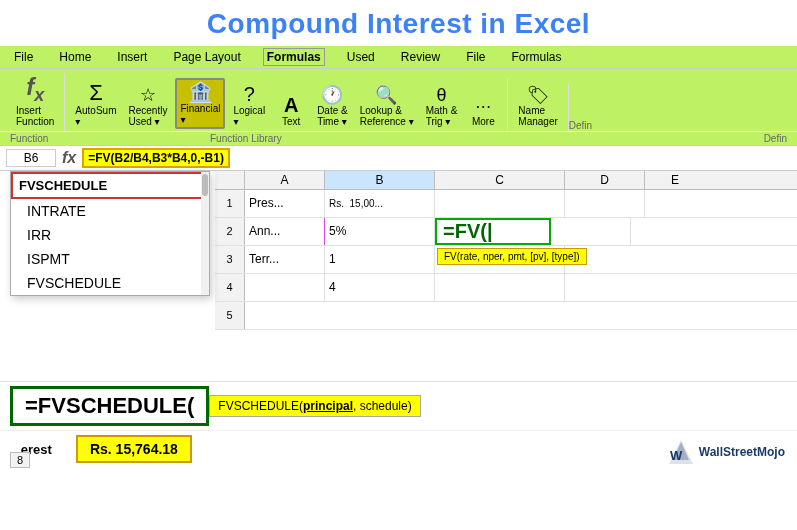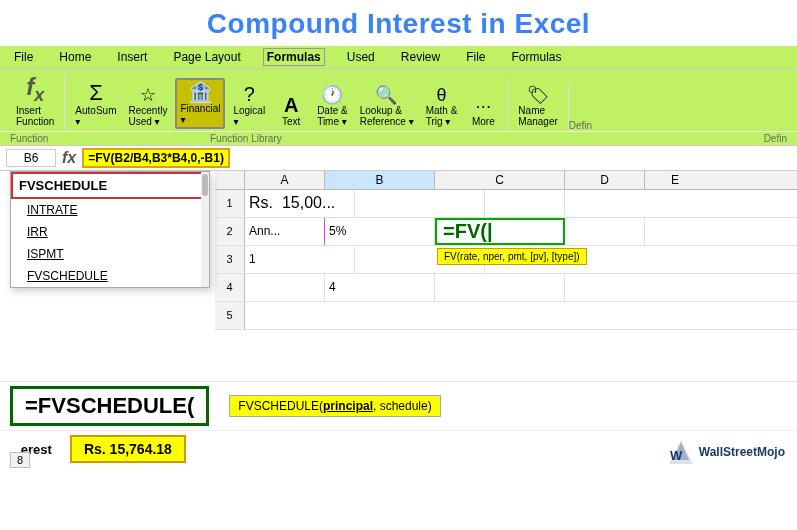--- a/index.html
+++ b/index.html
@@ -30,23 +30,22 @@
     .ribbon-btn-label { font-size: 10px; white-space: nowrap; }
     .ribbon-btn.highlighted { background: #c6c000; border: 2px solid #888; border-radius: 2px; padding: 2px 3px; }
     .ribbon-btn.highlighted .ribbon-btn-label { font-weight: 400; }
 
     .fx-area { display: flex; align-items: center; padding: 2px 6px; border-bottom: 1px solid #ccc; gap: 6px; font-size: 13px; background: #fff; }
     .fx-cell-ref { width: 50px; border: 1px solid #ccc; padding: 1px 3px; font-size: 12px; text-align: center; }
     .fx-symbol { font-style: italic; font-weight: bold; font-size: 16px; color: #555; }
     .fx-formula-highlight { background: #ffff00; border: 2px solid #e0a000; padding: 1px 4px; font-size: 12px; font-weight: 600; color: #000; }
     .dropdown-item {
       padding: 4px 16px;
-      font-size: 12px;
+      font-size: 14px;
       cursor: pointer;
-      text-decoration: underline;
     }
 
     
     .defined-label { font-size: 10px; color: #666; padding-top: 4px; }
   </style>
 </head>
 <body>
 
 <div class="page-title">Compound Interest in Excel</div>
 
@@ -167,73 +166,75 @@
       <div style="width:30px; border-right:1px solid #bbb;"></div>
       <div style="width:80px; text-align:center; border-right:1px solid #bbb; font-size:12px; padding:2px 0;">A</div>
       <div style="width:110px; text-align:center; border-right:1px solid #bbb; font-size:12px; padding:2px 0; background:#cce5ff;">B</div>
       <div style="width:130px; text-align:center; border-right:1px solid #bbb; font-size:12px; padding:2px 0;">C</div>
       <div style="width:80px; text-align:center; border-right:1px solid #bbb; font-size:12px; padding:2px 0;">D</div>
       <div style="width:60px; text-align:center; font-size:12px; padding:2px 0;">E</div>
     </div>
 
     <div style="display:flex; border-bottom:1px solid #e0e0e0; height:28px; margin-left:215px;">
       <div style="width:30px; border-right:1px solid #bbb; background:#f2f2f2; font-size:11px; display:flex;align-items:center;justify-content:center;">1</div>
-      <div style="width:110px; border-right:1px solid #e0e0e0; font-size:16px; display:flex;align-items:center;padding:0 4px;overflow:hidden;">Rs. &nbsp;15,00...</div>
+      <div style="width:80px; border-right:1px solid #e0e0e0; font-size:12px; display:flex;align-items:center;padding:0 4px;overflow:hidden;">Pres...</div>
+      <div style="width:110px; border-right:1px solid #e0e0e0; font-size:10px; display:flex;align-items:center;padding:0 4px;overflow:hidden;">Rs. &nbsp;15,00...</div>
       <div style="width:130px; border-right:1px solid #e0e0e0;"></div>
       <div style="width:80px; border-right:1px solid #e0e0e0;"></div>
       <div style="width:60px;"></div>
     </div>
 
     <div style="display:flex; border-bottom:1px solid #e0e0e0; height:28px; margin-left:215px;">
       <div style="width:30px; border-right:1px solid #bbb; background:#f2f2f2; font-size:11px; display:flex;align-items:center;justify-content:center;">2</div>
       <div style="width:80px; border-right:1px solid #d946ef; font-size:12px; display:flex;align-items:center;padding:0 4px;">Ann...</div>
       <div style="width:110px; border-right:1px solid #e0e0e0; font-size:12px; display:flex;align-items:center;padding:0 4px;">5%</div>
 
-      <div style="width:130px; border:2px solid #00aa00; font-size:20px; font-weight:700; color:#006600; display:flex;align-items:center;padding:8px 6px; position:relative;">
+      <div style="width:116px; border:2px solid #00aa00; font-size:20px; font-weight:700; color:#006600; display:flex;align-items:center;padding:8px 6px; position:relative;">
         =FV(|
         
         <div style="position:absolute; top:28px; left:0; background:#ffff00; border:1px solid #cc9900; font-size:10px; padding:2px 6px; white-space:nowrap; z-index:30; font-weight:400; color:#000;">
           <span>FV(rate, nper, pmt, [pv], [type])</span>
         </div>
       </div>
       <div style="width:80px; border-right:1px solid #e0e0e0;"></div>
     </div>
 
     <div style="display:flex; border-bottom:1px solid #e0e0e0; height:28px; margin-left:215px;">
       <div style="width:30px; border-right:1px solid #bbb; background:#f2f2f2; font-size:11px; display:flex;align-items:center;justify-content:center;">3</div>
+      <div style="width:80px; border-right:1px solid #e0e0e0; font-size:12px; display:flex;align-items:center;padding:0 4px;">Terr...</div>
       <div style="width:110px; border-right:1px solid #e0e0e0; font-size:12px; display:flex;align-items:center;padding:0 4px;">1</div>
       <div style="width:130px; border-right:1px solid #e0e0e0;"></div>
       <div style="width:80px;"></div>
     </div>
 
     <div style="display:flex; border-bottom:1px solid #e0e0e0; height:28px; margin-left:215px;">
       <div style="width:30px; border-right:1px solid #bbb; background:#f2f2f2; font-size:11px; display:flex;align-items:center;justify-content:center;">4</div>
       <div style="width:80px; border-right:1px solid #e0e0e0; font-size:12px; display:flex;align-items:center;padding:0 4px;"></div>
       <div style="width:110px; border-right:1px solid #e0e0e0; font-size:12px; display:flex;align-items:center;padding:0 4px;">4</div>
       <div style="width:130px; border-right:1px solid #e0e0e0;"></div>
       <div style="width:80px;"></div>
     </div>
 
     <div style="display:flex; border-bottom:1px solid #e0e0e0; height:28px; margin-left:215px;">
       <div style="width:30px; border-right:1px solid #bbb; background:#f2f2f2; font-size:11px; display:flex;align-items:center;justify-content:center;">5</div>
       <div style="flex:1;"></div>
     </div>
   </div>
 </div>
 
-<div style="background:#fff; padding:4px 10px; border-top:1px solid #e0e0e0; display:flex; align-items:center; gap:20px;">
+<div style="background:#fff; padding:4px 10px; border-top:1px solid #e0e0e0; display:flex; align-items:center; gap:0;">
   <div style="border:3px solid #006600; font-size:22px; font-weight:700; padding:4px 12px; background:#fff; display:inline-block;">=FVSCHEDULE(</div>
   <div style="background:#ffff00; border:1px solid #aaa; font-size:12px; padding:3px 8px; display:inline-block;">
     <span>FVSCHEDULE(<span style="font-weight:700;text-decoration:underline;">principal</span>, schedule)</span>
   </div>
 </div>
 
 <div style="background:#fff; padding:2px 10px; display:flex; align-items:center; gap:14px; border-top:1px solid #eee; position:relative; height:38px;">
 
-  <div style="font-size:13px; font-weight:600; margin-right:4px;">...erest</div>
+  <div style="font-size:13px; font-weight:600; margin-right:10px;">...erest</div>
   <div style="background:#ffff00; border:2px solid #cc9900; font-size:14px; font-weight:700; padding:4px 12px; display:inline-block;">Rs. 15,764.18</div>
 
   <div style="position:absolute; left:10px; bottom:0px; font-size:11px; background:#f2f2f2; border:1px solid #bbb; padding:1px 6px;">8</div>
 
   <div style="position:absolute; right:12px; bottom:2px; display:flex; align-items:center; gap:4px;">
     <svg width="28" height="28" viewBox="0 0 28 28">
       <polygon points="14,2 26,26 2,26" fill="#1a3a6b" opacity="0.15"></polygon>
       <polygon points="14,4 22,22 6,22" fill="#1a3a6b" opacity="0.3"></polygon>
       <text x="3" y="22" font-size="13" font-weight="bold" fill="#1a3a6b">W</text>
     </svg>

